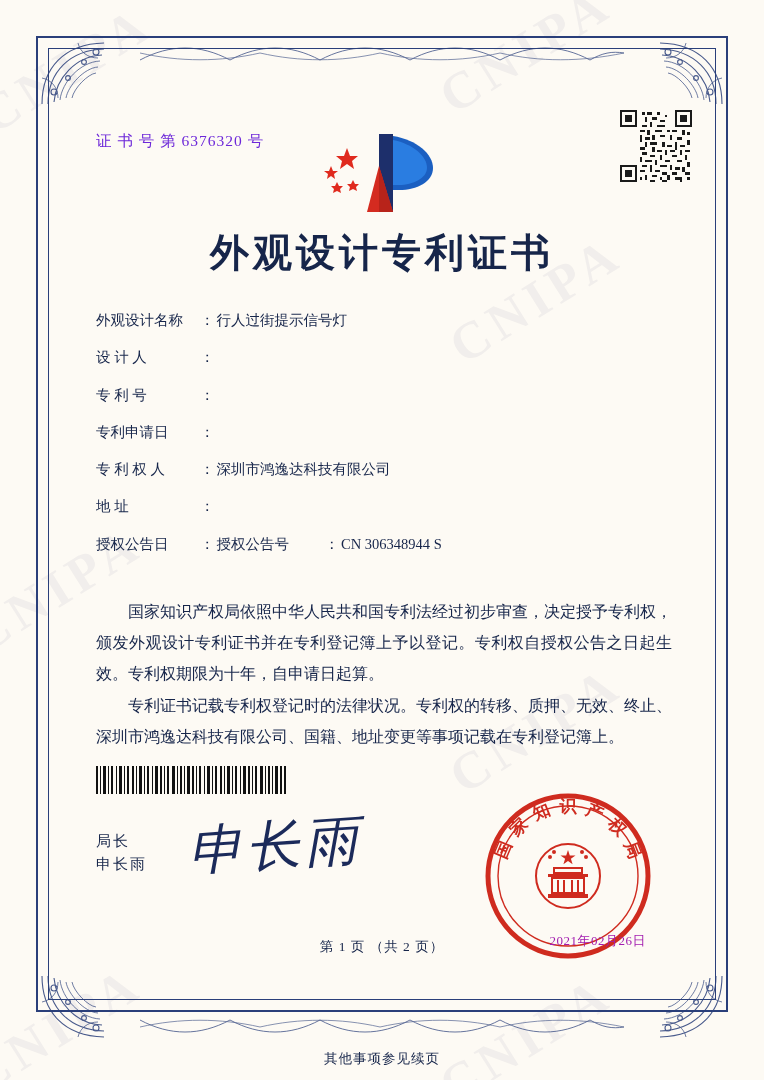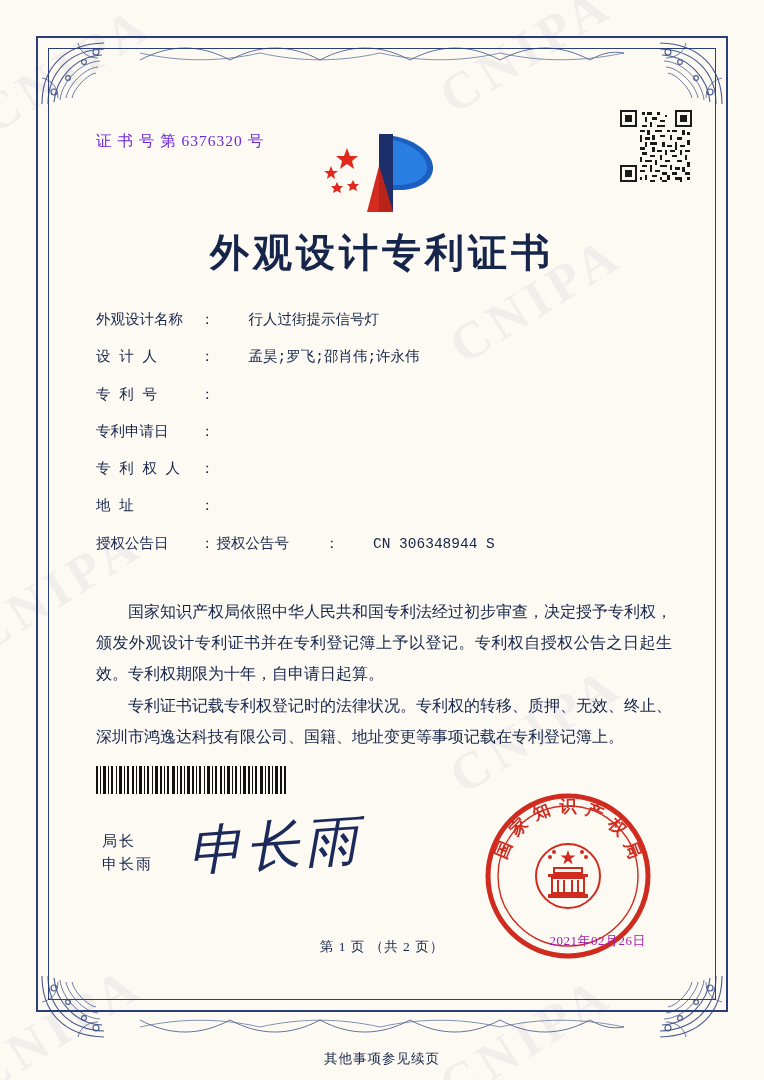--- a/index.html
+++ b/index.html
@@ -115,21 +115,20 @@
     letter-spacing: 4px;
     color: #16254a;
     font-family: Liberation Mono, monospace;
   }
 
   .fields {
     position: absolute;
     left: 48px;
     top: 262px;
     right: 40px;
-    font-family: Liberation Mono, monospace;
   }
   .field-row {
     display: flex;
     align-items: flex-start;
     margin-bottom: 15.5px;
     font-size: 14.5px;
     line-height: 1.5;
     color: #16254a;
   }
   .field-label {
@@ -137,21 +136,20 @@
     flex: none;
     display: flex;
     justify-content: space-between;
     letter-spacing: 0;
   }
   .field-label span { display: inline-block; }
   .field-colon { margin: 0 2px 0 0; }
   .field-value {
     flex: 1;
     white-space: pre-line;
-    margin-left: 32px;
   }
   .field-row.pair .field-value { flex: none; width: 268px; }
   .field-label2 {
     width: 108px;
     flex: none;
   }
 
   .body-text {
     position: absolute;
     left: 48px;
@@ -167,21 +165,21 @@
   .barcode {
     position: absolute;
     left: 48px;
     top: 718px;
     height: 28px;
     width: 190px;
   }
 
   .signature-block {
     position: absolute;
-    left: 54px;
+    left: 48px;
     top: 782px;
     font-size: 15px;
     line-height: 1.5;
     letter-spacing: 2px;
     color: #16254a;
   }
   .signature-script {
     position: absolute;
     left: 140px;
     top: 762px;
@@ -461,21 +459,20 @@
         </div>
         <div class="field-colon">：</div>
         <div class="field-value">行人过街提示信号灯</div>
       </div>
 
       <div class="field-row">
         <div class="field-label">
           <span>设  计  人</span>
         </div>
         <div class="field-colon">：</div>
-        <div class="field-value">孟昊;罗飞;邵肖伟;许永伟</div>
       </div>
 
       <div class="field-row">
         <div class="field-label">
           <span>专  利  号</span>
         </div>
         <div class="field-colon">：</div>
       </div>
 
       <div class="field-row">
@@ -483,20 +480,21 @@
           <span>专利申请日</span>
         </div>
         <div class="field-colon">：</div>
       </div>
 
       <div class="field-row">
         <div class="field-label">
           <span>专 利 权 人</span>
         </div>
         <div class="field-colon">：</div>
+        <div class="field-value">深圳市鸿逸达科技有限公司</div>
       </div>
 
       <div class="field-row">
         <div class="field-label">
           <span>地        址</span>
         </div>
         <div class="field-colon">：</div>
       </div>
 
       <div class="field-row pair">

